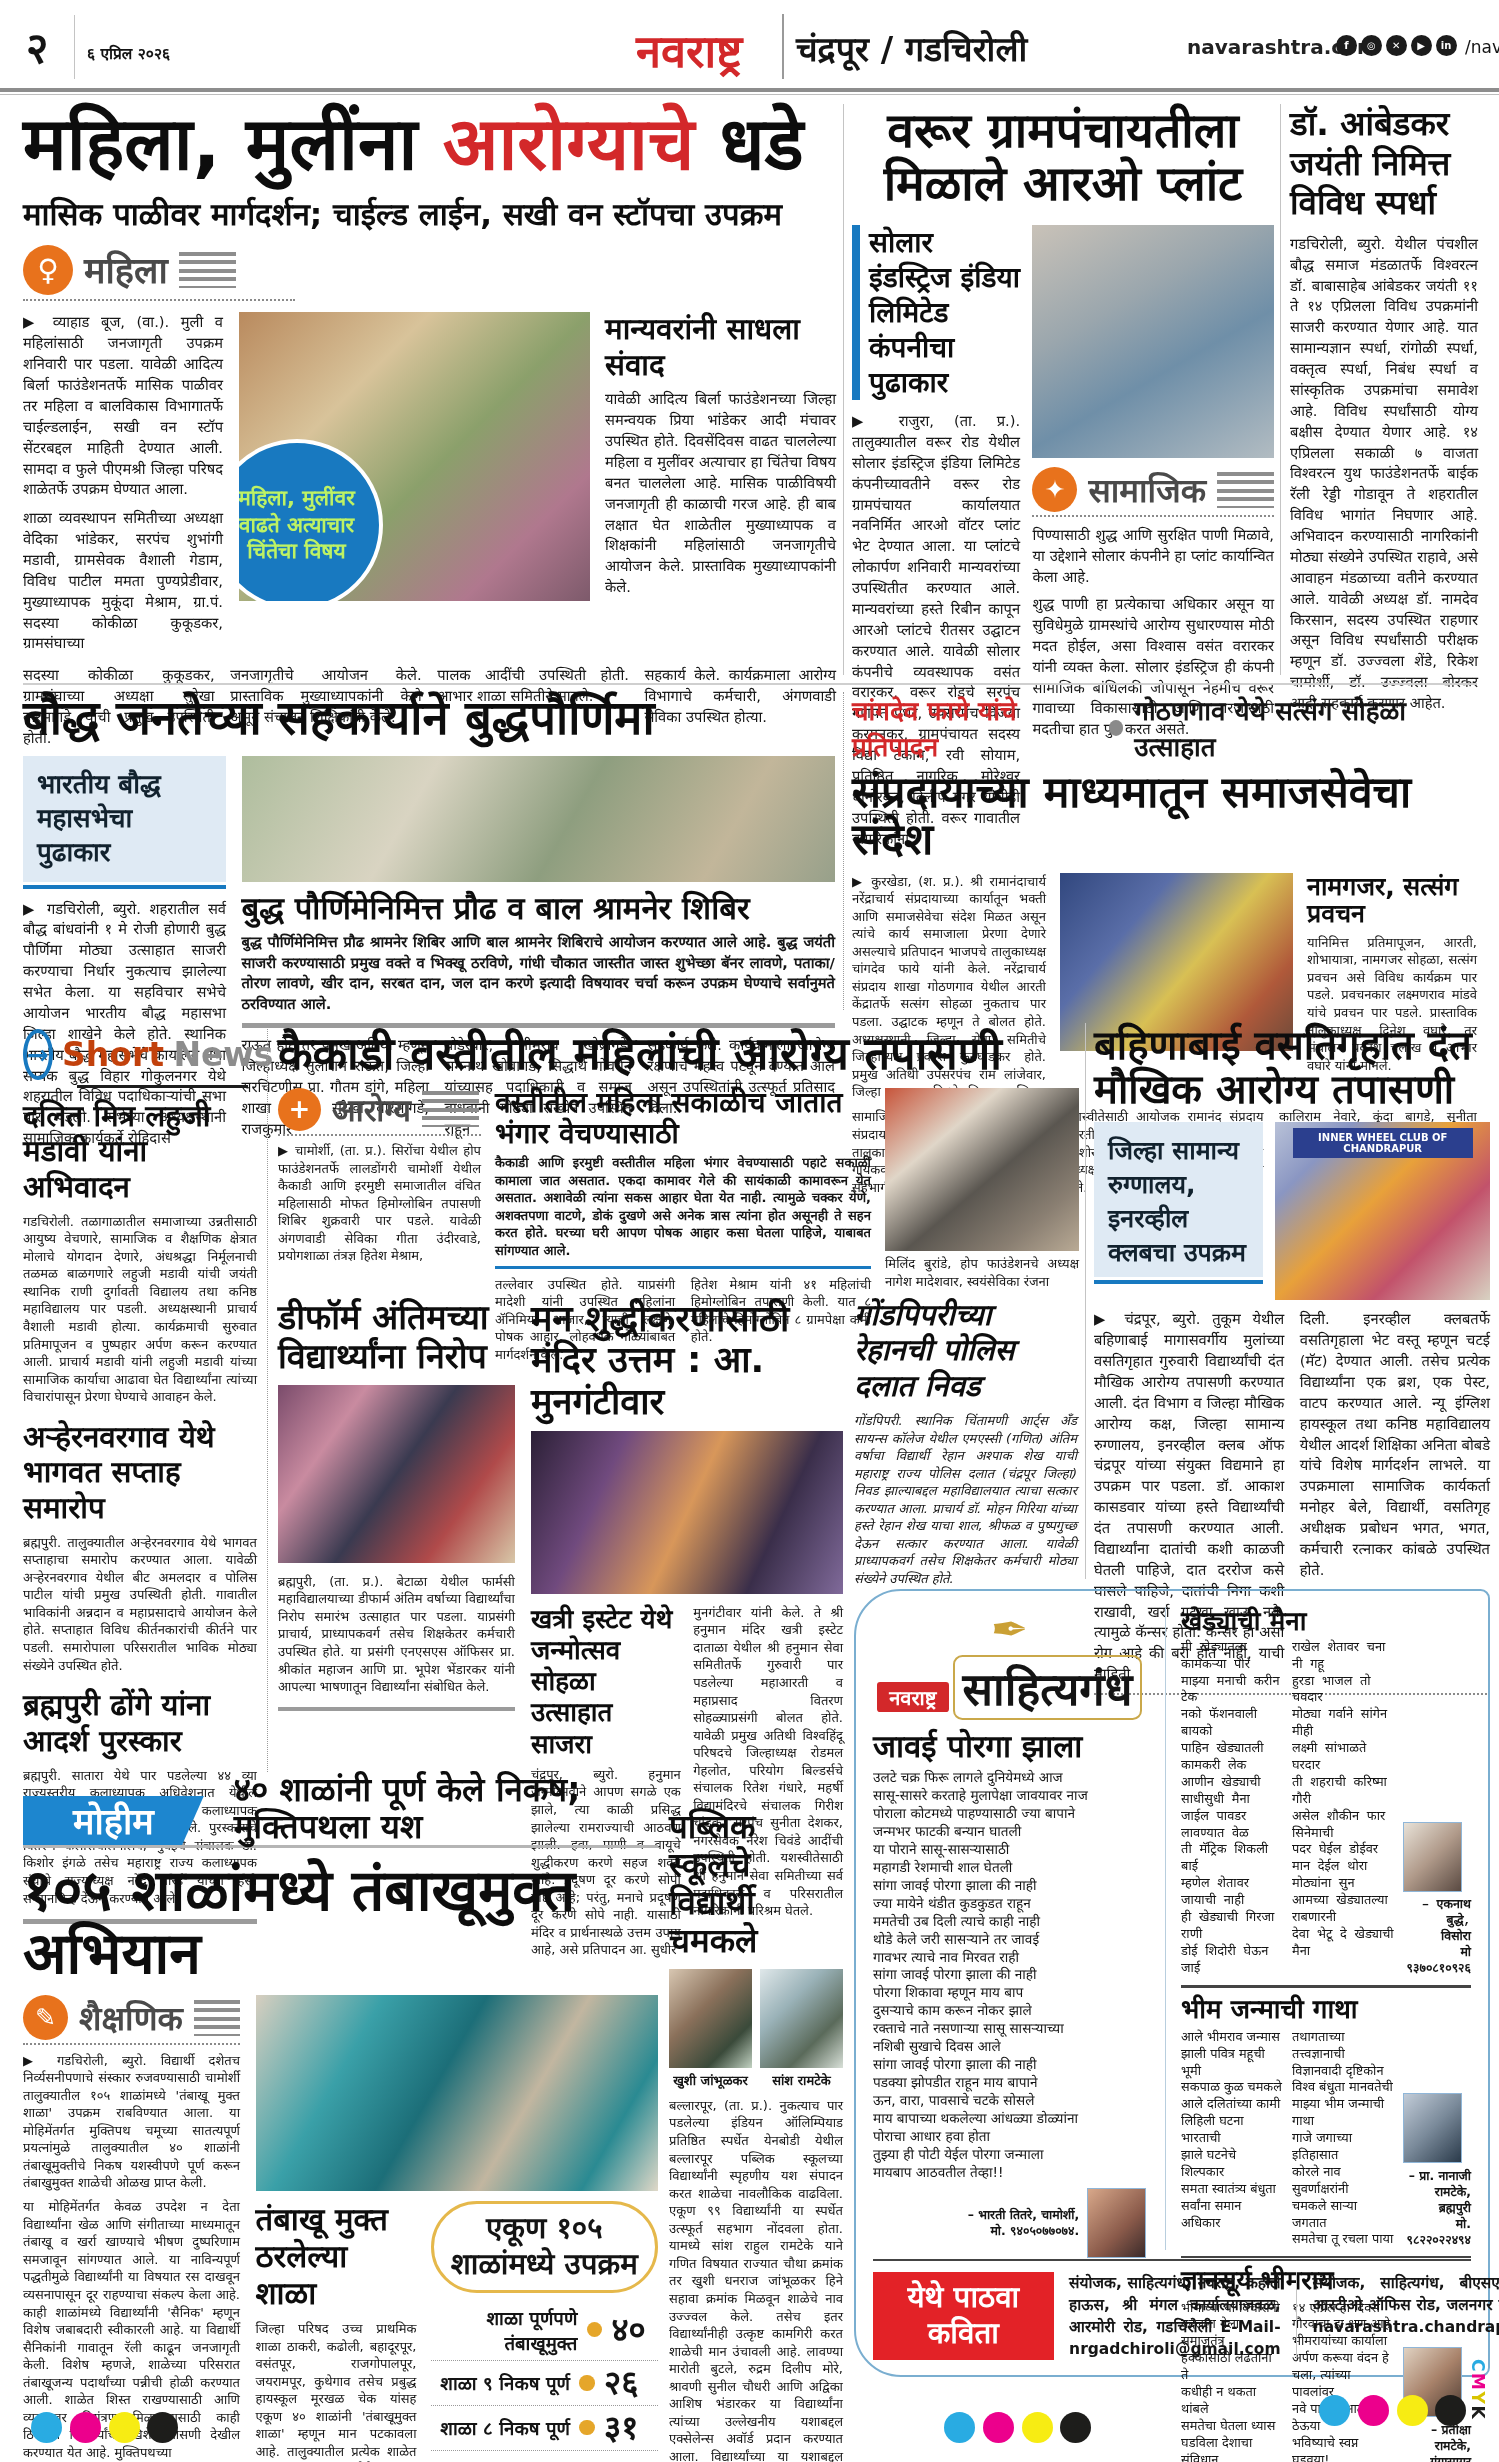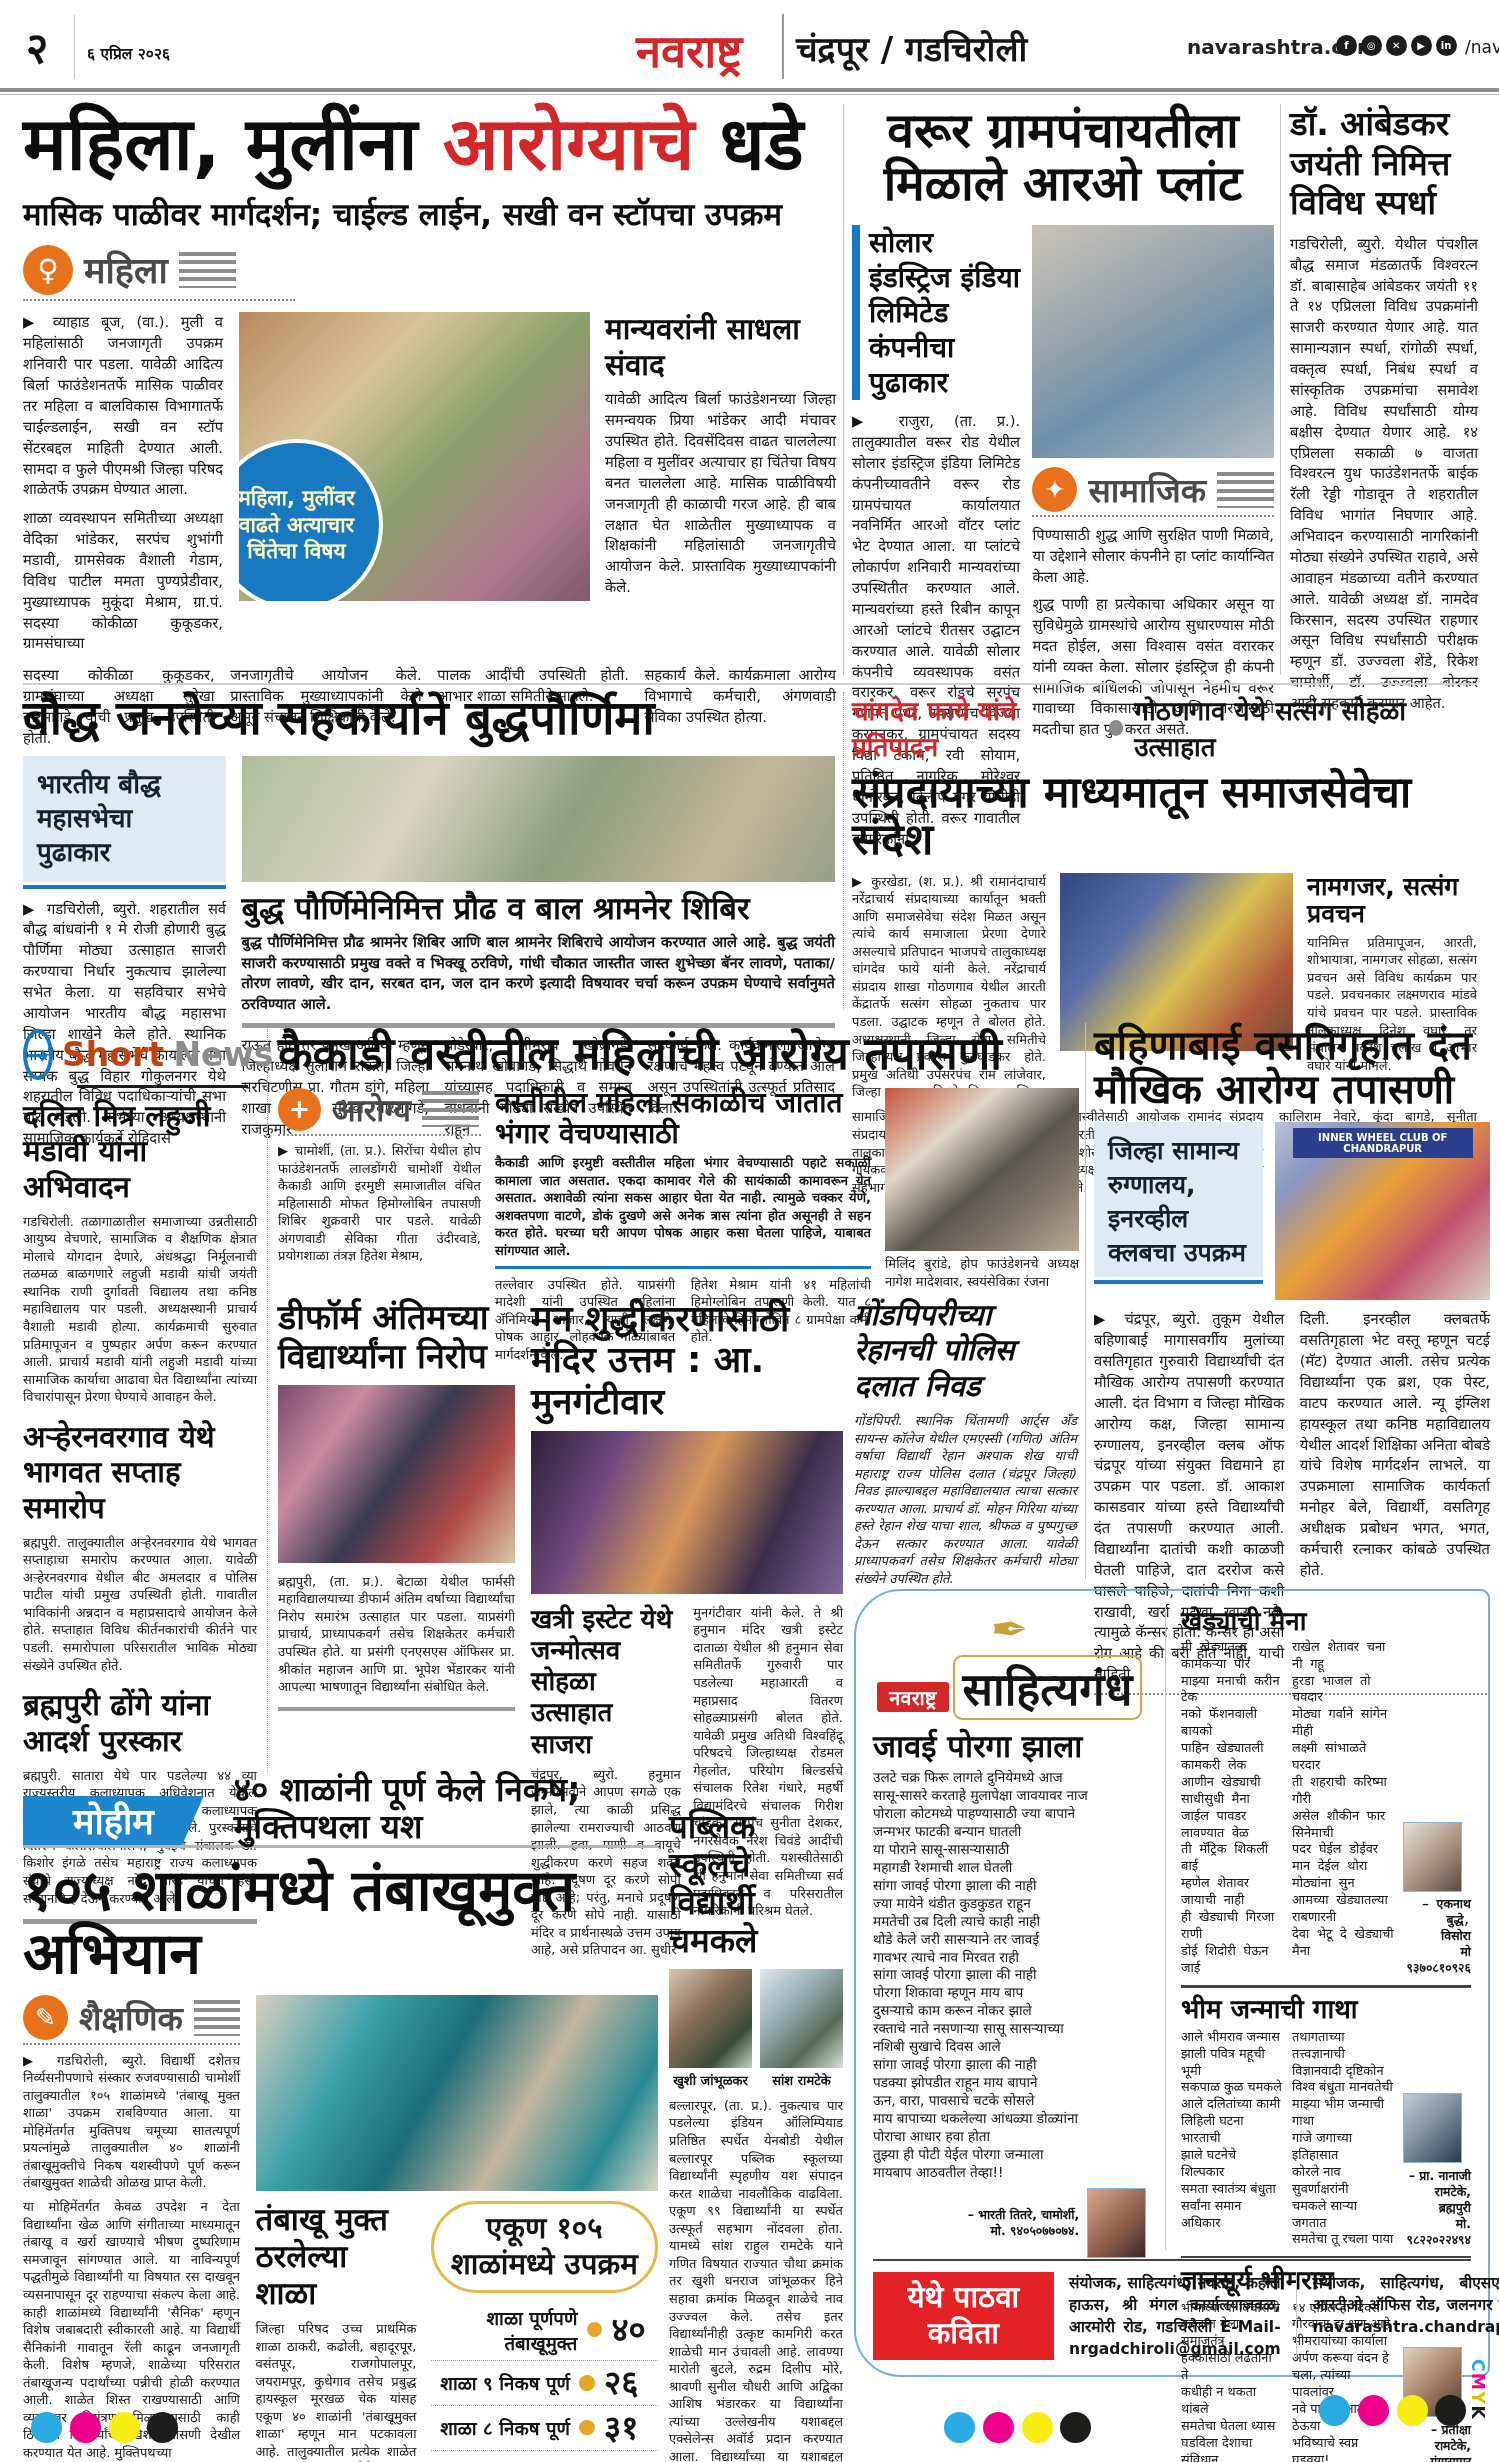--- a/index.html
+++ b/index.html
@@ -72,21 +72,21 @@
       <span class="mlines"></span>
     </div>
     <div class="dotr" style="width:272px;margin-top:4.7px;"></div>
     <div style="display:flex;gap:15.5px;margin-top:11px;">
       <div style="width:200px;">
         <div class="bt">▶ व्याहाड बूज, (वा.). मुली व महिलांसाठी जनजागृती उपक्रम शनिवारी पार पडला. यावेळी आदित्य बिर्ला फाउंडेशनतर्फे मासिक पाळीवर तर महिला व बालविकास विभागातर्फे चाईल्डलाईन, सखी वन स्टॉप सेंटरबद्दल माहिती देण्यात आली. सामदा व फुले पीएमश्री जिल्हा परिषद शाळेतर्फे उपक्रम घेण्यात आला.</div>
         <div class="bt" style="margin-top:7.8px;">शाळा व्यवस्थापन समितीच्या अध्यक्षा वेदिका भांडेकर, सरपंच शुभांगी मडावी, ग्रामसेवक वैशाली गेडाम, विविध पाटील ममता पुण्यप्रेडीवार, मुख्याध्यापक मुकूंदा मेश्राम, ग्रा.पं. सदस्या कोकीळा कुकूडकर, ग्रामसंघाच्या</div>
       </div>
       <div class="photo" style="width:351px;height:289px;flex:0 0 auto;background:linear-gradient(135deg,#b98a5e 0%,#d8c39a 30%,#8ba06b 55%,#b0788e 80%,#7d5a6b 100%);">
         <div class="abs" style="left:-28px;bottom:-9.3px;width:172px;height:172px;border-radius:50%;background:#1879c0;border:4.7px solid #fff;display:flex;align-items:center;justify-content:center;padding:12.4px;box-sizing:border-box;">
-          <div style="color:#fef9c3;font-weight:800;font-size:21px;text-align:center;line-height:1.25;">महिला, मुलींवर वाढते अत्याचार चिंतेचा विषय</div>
+          <div style="color:#bef264;font-weight:800;font-size:21px;text-align:center;line-height:1.25;">महिला, मुलींवर वाढते अत्याचार चिंतेचा विषय</div>
         </div>
       </div>
       <div style="flex:1;">
         <div class="hd" style="font-size:29.5px;line-height:1.2;">मान्यवरांनी साधला संवाद</div>
         <div class="bt" style="margin-top:6px;">यावेळी आदित्य बिर्ला फाउंडेशनच्या जिल्हा समन्वयक प्रिया भांडेकर आदी मंचावर उपस्थित होते. दिवसेंदिवस वाढत चाललेल्या महिला व मुलींवर अत्याचार हा चिंतेचा विषय बनत चाललेला आहे. मासिक पाळीविषयी जनजागृती ही काळाची गरज आहे. ही बाब लक्षात घेत शाळेतील मुख्याध्यापक व शिक्षकांनी महिलांसाठी जनजागृतीचे आयोजन केले. प्रास्ताविक मुख्याध्यापकांनी केले.</div>
       </div>
     </div>
     <div class="cols" style="margin-top:11px;">
       <div class="col bt">सदस्या कोकीळा कुकूडकर, ग्रामसंघाच्या अध्यक्षा सुरेखा बारसागडे यांची प्रमुख उपस्थिती होती.</div>
       <div class="col bt">जनजागृतीचे आयोजन केले. प्रास्ताविक मुख्याध्यापकांनी केले असून संचालन शिक्षिकांनी केले.</div>

